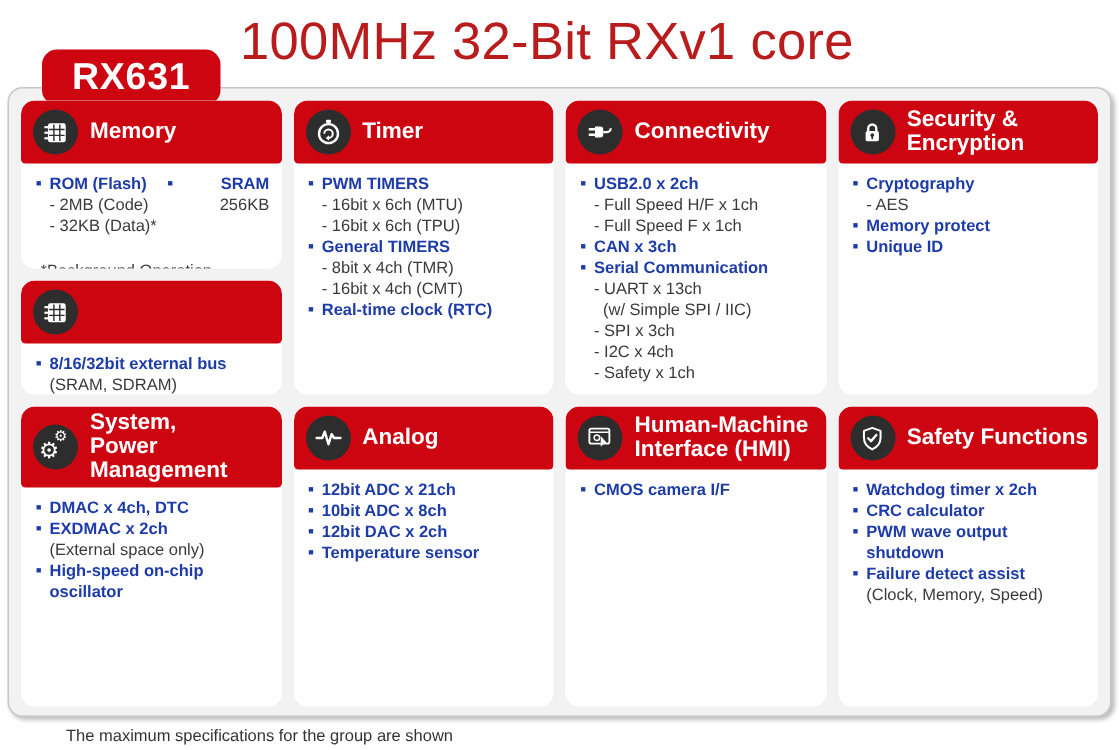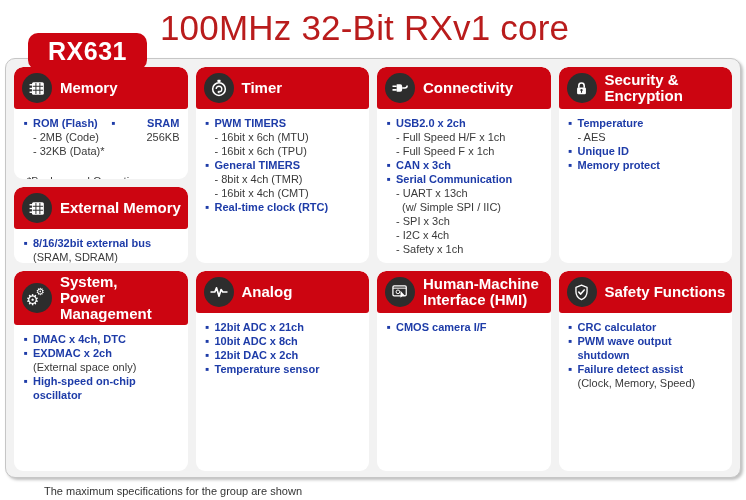--- a/index.html
+++ b/index.html
@@ -90,21 +90,20 @@
         <div class="card-header">
           <span class="icon-circle">
             <svg viewBox="0 0 24 24" width="19" height="19">
               <rect x="2" y="6.4" width="4" height="1.8" fill="#fff"></rect>
               <rect x="2" y="11.1" width="4" height="1.8" fill="#fff"></rect>
               <rect x="2" y="15.8" width="4" height="1.8" fill="#fff"></rect>
               <rect x="5" y="4" width="15" height="16" rx="2" fill="#fff"></rect>
               <path d="M10 5v14 M15 5v14 M6 9.2h13 M6 14.2h13" stroke="#2d2d2d" stroke-width="1.2" fill="none"></path>
             </svg>
           </span>
-          <span class="card-title">External Memory</span>
         </div>
         <div class="card-body">
             <div class="li head">8/16/32bit external bus</div>
             <div class="li sub">(SRAM, SDRAM)</div>
           </div>
       </div>
     </div>
 
     <div class="card">
       <div class="card-header">
@@ -161,24 +160,24 @@
             <path d="M8.6 11 V8.4 a3.4 3.4 0 0 1 6.8 0 V11" stroke="#fff" stroke-width="2" fill="none"></path>
             <rect x="6.4" y="10.6" width="11.2" height="8.6" rx="1.6" fill="#fff"></rect>
             <circle cx="12" cy="14" r="1.5" fill="#2d2d2d"></circle>
             <rect x="11.3" y="14.6" width="1.4" height="2.8" fill="#2d2d2d"></rect>
           </svg>
         </span>
         <span class="card-title">Security &amp;
 Encryption</span>
       </div>
       <div class="card-body">
-          <div class="li head">Temperature</div>
+          <div class="li head">Cryptography</div>
           <div class="li sub">- AES</div>
+          <div class="li head">Memory protect</div>
           <div class="li head">Unique ID</div>
-          <div class="li head">Memory protect</div>
         </div>
     </div>
 
     <div class="card">
       <div class="card-header">
         <span class="icon-circle">
           <span class="gear-big">⚙</span>
           <span class="gear-small">⚙</span>
         </span>
         <span class="card-title">System,
@@ -231,20 +230,21 @@
       <div class="card-header">
         <span class="icon-circle">
           <svg viewBox="0 0 24 24" width="19" height="19">
             <path d="M12 2.8 L19 5.4 V11 C19 15.8 15.6 19.4 12 21 C8.4 19.4 5 15.8 5 11 V5.4 Z" stroke="#fff" stroke-width="1.7" fill="none" stroke-linejoin="round"></path>
             <polyline points="8.6,11.6 11,14 15.4,8.8" stroke="#fff" stroke-width="2" fill="none" stroke-linecap="round" stroke-linejoin="round"></polyline>
           </svg>
         </span>
         <span class="card-title">Safety Functions</span>
       </div>
       <div class="card-body">
+          <div class="li head">Watchdog timer x 2ch</div>
           <div class="li head">CRC calculator</div>
           <div class="li head">PWM wave output shutdown</div>
           <div class="li head">Failure detect assist</div>
           <div class="li sub">(Clock, Memory, Speed)</div>
         </div>
     </div>
 
   </div>
 </div>
 

